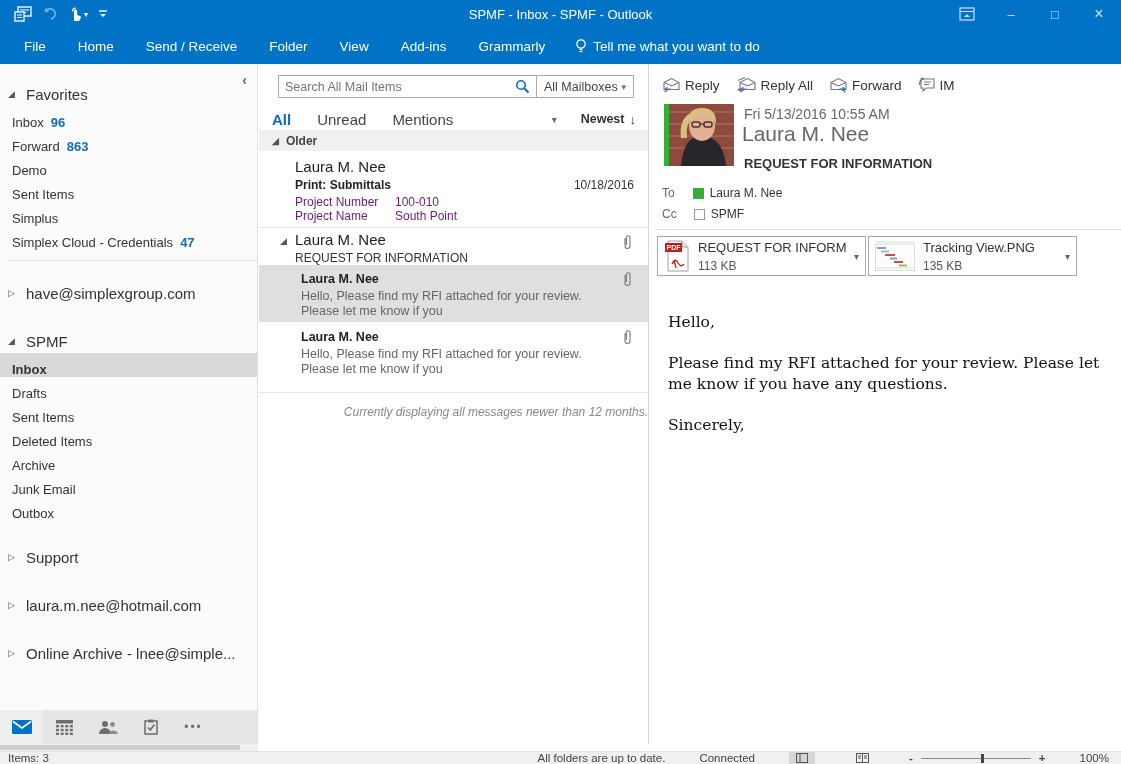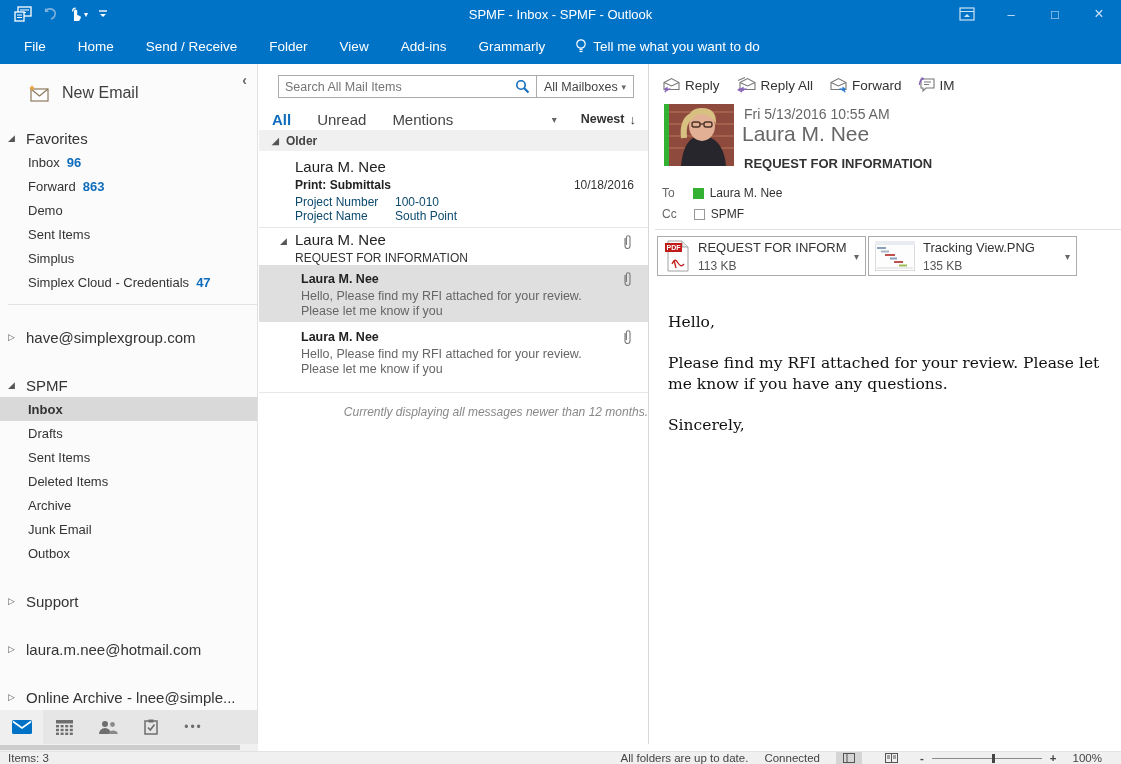--- a/index.html
+++ b/index.html
@@ -22,21 +22,21 @@
   .ribbonbar{position:absolute;left:0;top:28px;width:1121px;height:36px;background:var(--titlebar_blue);display:flex;align-items:center;gap:0;}
   .rtab{color:#fff;font-size:13.5px;padding:0 16px;height:36px;display:flex;align-items:center;white-space:nowrap;}
   .tellme{display:flex;align-items:center;gap:6px;color:#fff;font-size:13.5px;padding:0 14px;}
 
   
   .folderpane{position:absolute;left:0;top:64px;width:258px;height:680px;background:#FBFBFB;border-right:1px solid #E1E1E1;overflow:hidden;}
   .collapse-arrow{position:absolute;top:8px;right:10px;color:#666;font-size:14px;font-weight:bold;}
   .newemail{display:flex;align-items:center;gap:12px;margin:14px 0 0 28px;height:30px;color:#404040;font-size:16px;}
   .grouphdr{display:flex;align-items:center;gap:8px;margin-left:8px;height:24px;font-size:15px;color:#333;}
   .grouphdr .tri{font-size:9px;color:#555;width:10px;}
-  .fitem{display:flex;align-items:center;height:24px;padding-left:28px;font-size:13px;color:#333;}
+  .fitem{display:flex;align-items:flex-end;height:24px;padding-left:12px;font-size:13px;color:#333;}
   .fitem .cnt{color:var(--accent_blue);font-weight:bold;margin-left:7px;}
   .fitem.sel{background:var(--folder_selected);font-weight:bold;}
   .fdivider{border-top:1px solid #E3E3E3;margin:10px 0 0 8px;}
   .acct{margin-top:24px;}
   .navbar{position:absolute;left:0;bottom:0;width:258px;height:34px;background:#E6E6E6;display:flex;align-items:center;}
   .navcell{width:43px;height:34px;display:flex;align-items:center;justify-content:center;}
   .navcell.active{background:#EFEFEF;}
   .fp-scroll{position:absolute;left:0;top:744px;width:258px;height:7px;background:#F0F0F0;}
   .fp-thumb{position:absolute;left:0;top:1px;width:240px;height:5px;background:#CDCDCD;}
 
@@ -51,21 +51,21 @@
   .ftab.active{color:var(--accent_blue);font-weight:bold;}
   .fcaret{margin-left:auto;color:#666;font-size:10px;}
   .sortlbl{margin-left:24px;font-size:12.5px;font-weight:bold;color:#333;display:flex;gap:5px;align-items:center;}
   .grp{position:absolute;left:0;top:66px;width:389px;height:21px;background:var(--group_header_bg);display:flex;align-items:center;gap:7px;padding-left:13px;font-size:12px;font-weight:bold;color:#444;}
   .grp .tri{font-size:9px;color:#555;}
   .mrow{position:absolute;left:0;width:389px;}
   .m1{top:88px;height:74px;}
   .m1 .sender{position:absolute;left:36px;top:6px;font-size:15px;color:#222;}
   .m1 .subj{position:absolute;left:36px;top:26px;font-size:12px;font-weight:bold;color:#222;}
   .m1 .date{position:absolute;right:14px;top:26px;font-size:12px;color:#333;}
-  .m1 .fld{position:absolute;left:36px;font-size:12px;color:#0c4a6e;display:flex;}
+  .m1 .fld{position:absolute;left:36px;font-size:12px;color:#701a75;display:flex;}
   .m1 .fld .l{width:100px;}
   .convhdr{top:163px;height:38px;border-top:1px solid #E8E8E8;}
   .convhdr .tri{position:absolute;left:21px;top:8px;font-size:9px;color:#555;}
   .convhdr .sender{position:absolute;left:36px;top:3px;font-size:15px;color:#222;}
   .convhdr .subj{position:absolute;left:36px;top:23px;font-size:12px;color:#333;}
   .clip{position:absolute;right:16px;top:6px;}
   .sub{height:57px;}
   .sub .sender{position:absolute;left:42px;top:7px;font-size:12.5px;font-weight:bold;color:#222;}
   .sub .prev{position:absolute;left:42px;top:24px;width:300px;font-size:12.5px;color:#666;line-height:15px;height:30px;overflow:hidden;}
   .s1{top:201px;background:var(--selection);}
@@ -93,21 +93,21 @@
   .attach .meta{flex:1;overflow:hidden;}
   .attach .aname{font-size:13px;color:#333;white-space:nowrap;overflow:hidden;}
   .attach .asize{font-size:12px;color:#555;}
   .attach .acaret{color:#666;font-size:10px;align-self:center;}
   .mailbody{position:absolute;left:18px;top:248px;width:450px;font-family:"DejaVu Serif",serif;font-size:15.5px;color:#111;line-height:1.32;}
   .mailbody p{margin-bottom:21px;}
 
   
   .statusbar{position:absolute;left:0;top:751px;width:1121px;height:13px;background:#F0F0F0;border-top:1px solid #E3E3E3;display:flex;align-items:flex-start;font-size:11.5px;color:#444;overflow:hidden;}
   .sb-items{margin-left:8px;}
-  .sb-right{margin-left:auto;display:flex;align-items:center;gap:16px;margin-right:19px;}
+  .sb-right{margin-left:auto;display:flex;align-items:center;gap:34px;margin-right:12px;}
   .sb-viewbtn{width:26px;height:12px;display:flex;align-items:center;justify-content:center;}
   .sb-viewbtn.sel{background:#D5D5D5;}
   .zoomslider{display:flex;align-items:center;gap:8px;}
   .ztrack{width:110px;height:1px;background:#8A8A8A;position:relative;}
   .zthumb{position:absolute;left:55%;top:-4px;width:3px;height:9px;background:#444;}
   svg{display:block;}
 </style>
 </head>
 <body>
 
@@ -174,28 +174,20 @@
           <line x1="4.5" y1="11.5" x2="7.5" y2="11.5" stroke="#fff" stroke-width="1.2"></line>
           <line x1="4.5" y1="13.5" x2="7.5" y2="13.5" stroke="#fff" stroke-width="1.2"></line>
         </svg>
       <span>Tell me what you want to do</span>
     </span>
   </div>
 
   <div class="folderpane">
     <span class="collapse-arrow">‹</span>
 
-    <div class="newemail">
-      <svg width="22" height="18" viewBox="0 0 22 18">
-          <rect x="3" y="5" width="17" height="12" fill="#fff" stroke="#8A7A5A" stroke-width="1.2"></rect>
-          <path d="M3 5 L11.5 12 L20 5" fill="none" stroke="#8A7A5A" stroke-width="1.2"></path>
-          <path d="M4 1 l1 2 2 1 -2 1 -1 2 -1 -2 -2 -1 2 -1 Z" fill="#E8A33D"></path>
-        </svg>
-      <span>New Email</span>
-    </div>
 
     <div class="grouphdr" style="margin-top:18px;">
       <span class="tri">◢</span>
       <span>Favorites</span>
     </div>
     <div class="fitem">
         <span>Inbox</span>
         <span class="cnt">96</span>
       </div>
     <div class="fitem">

